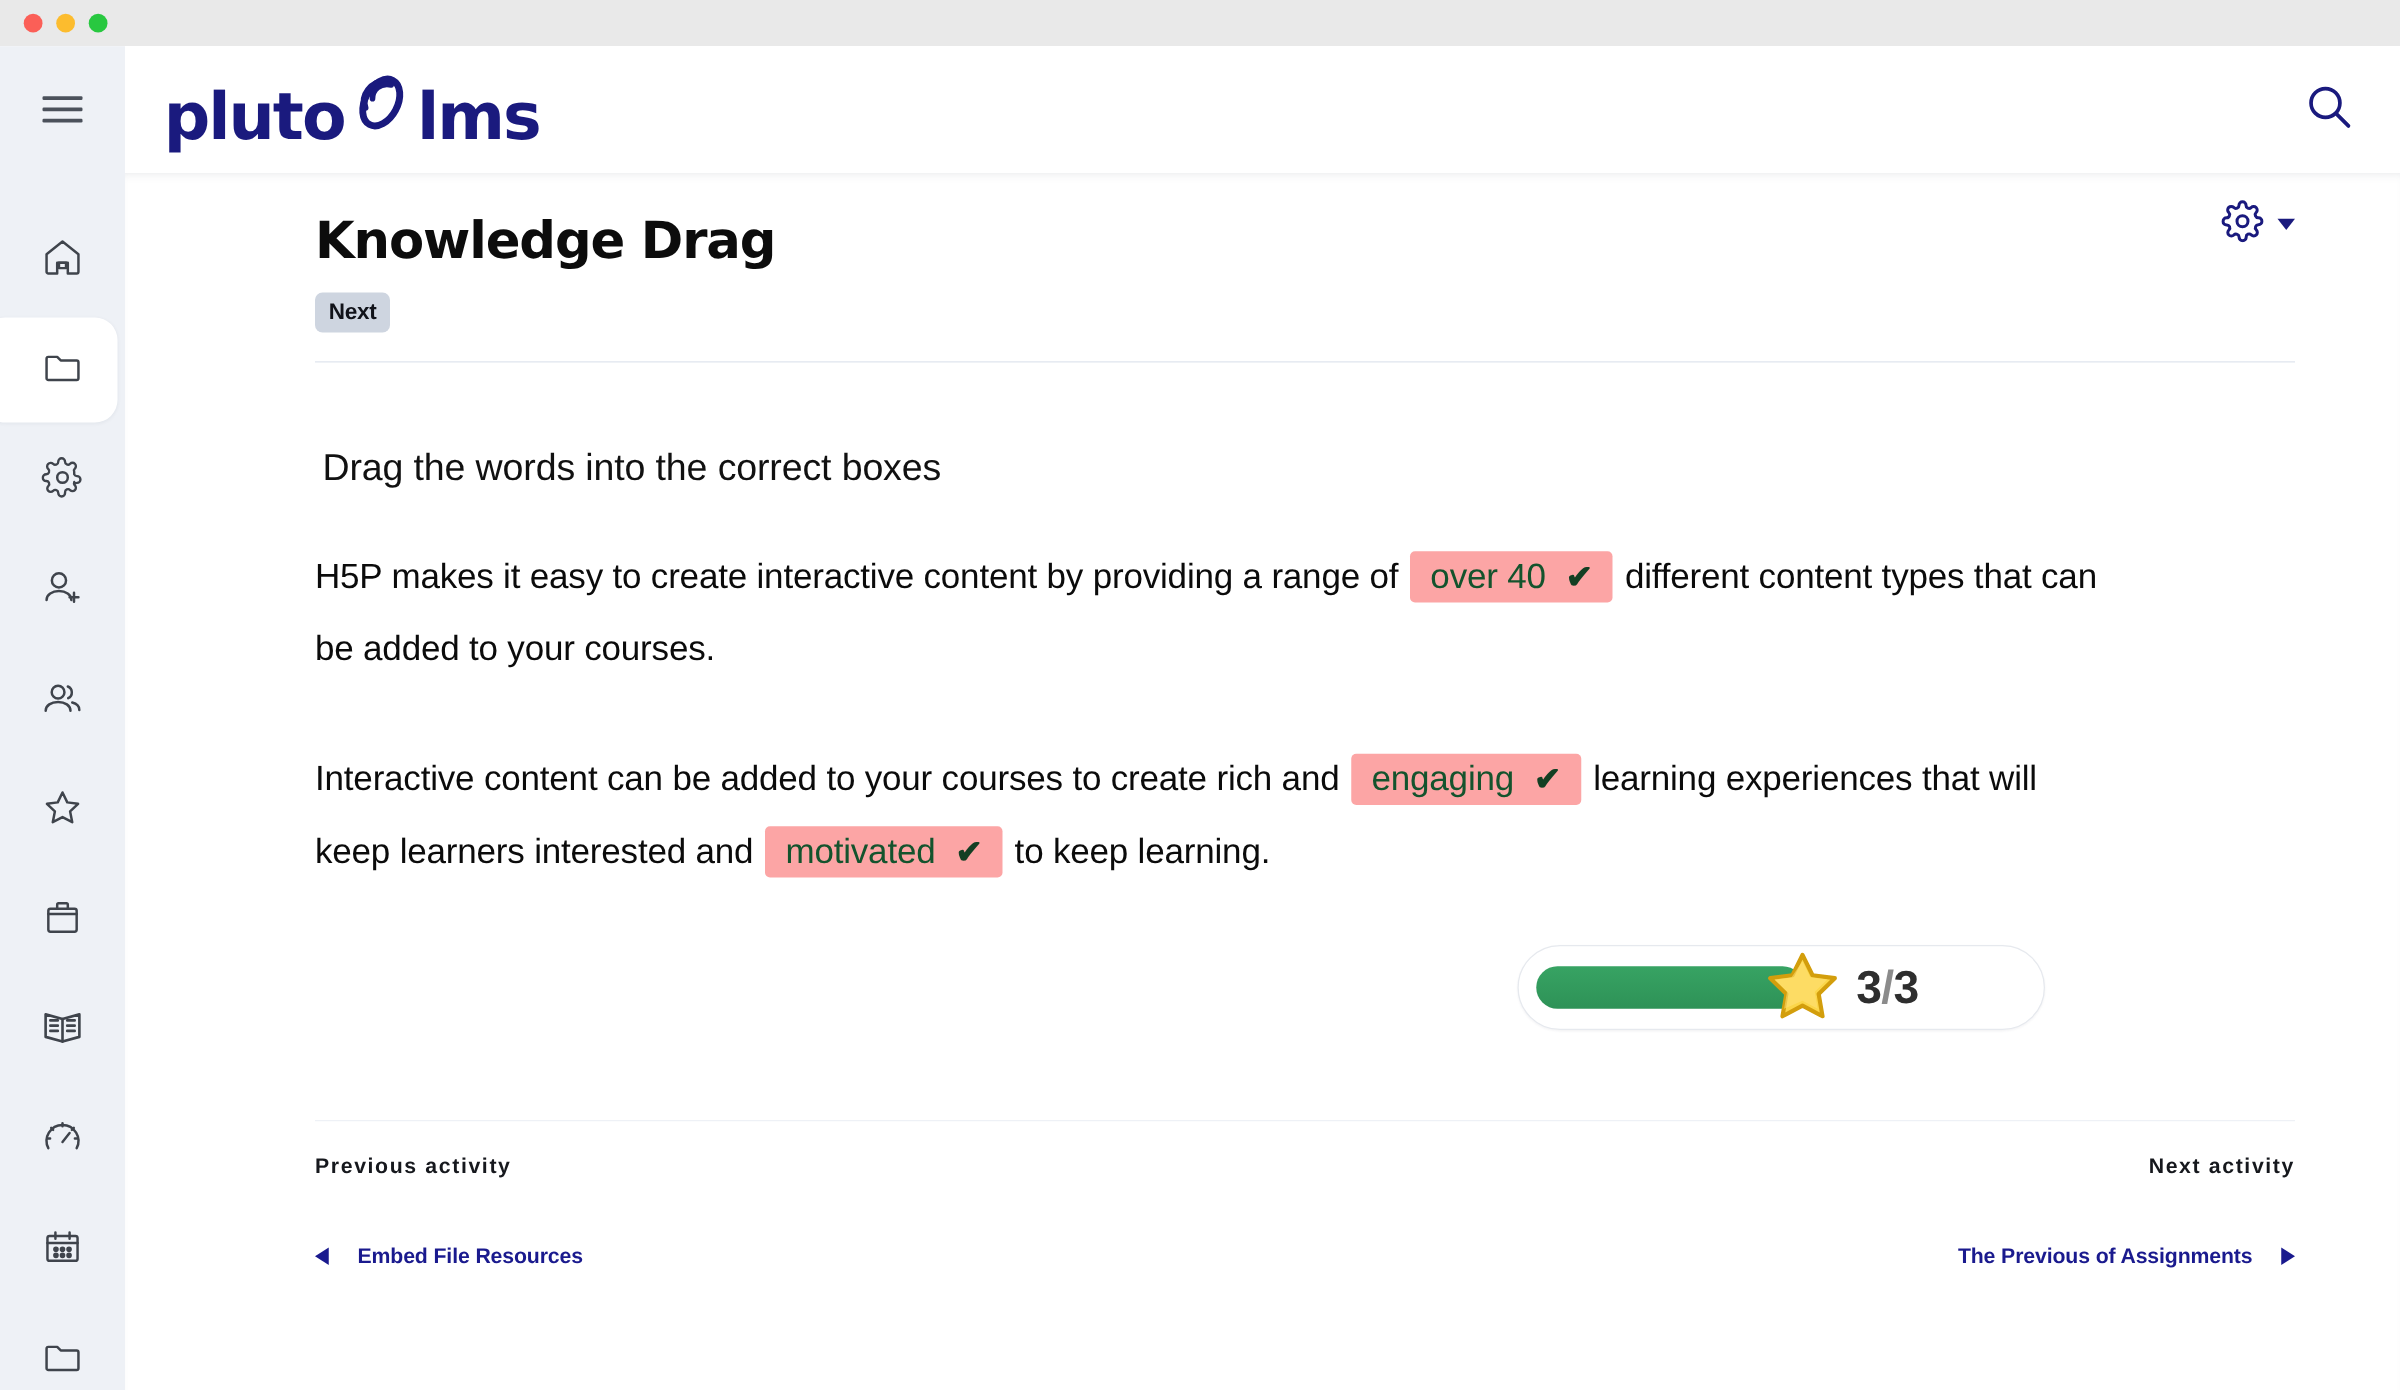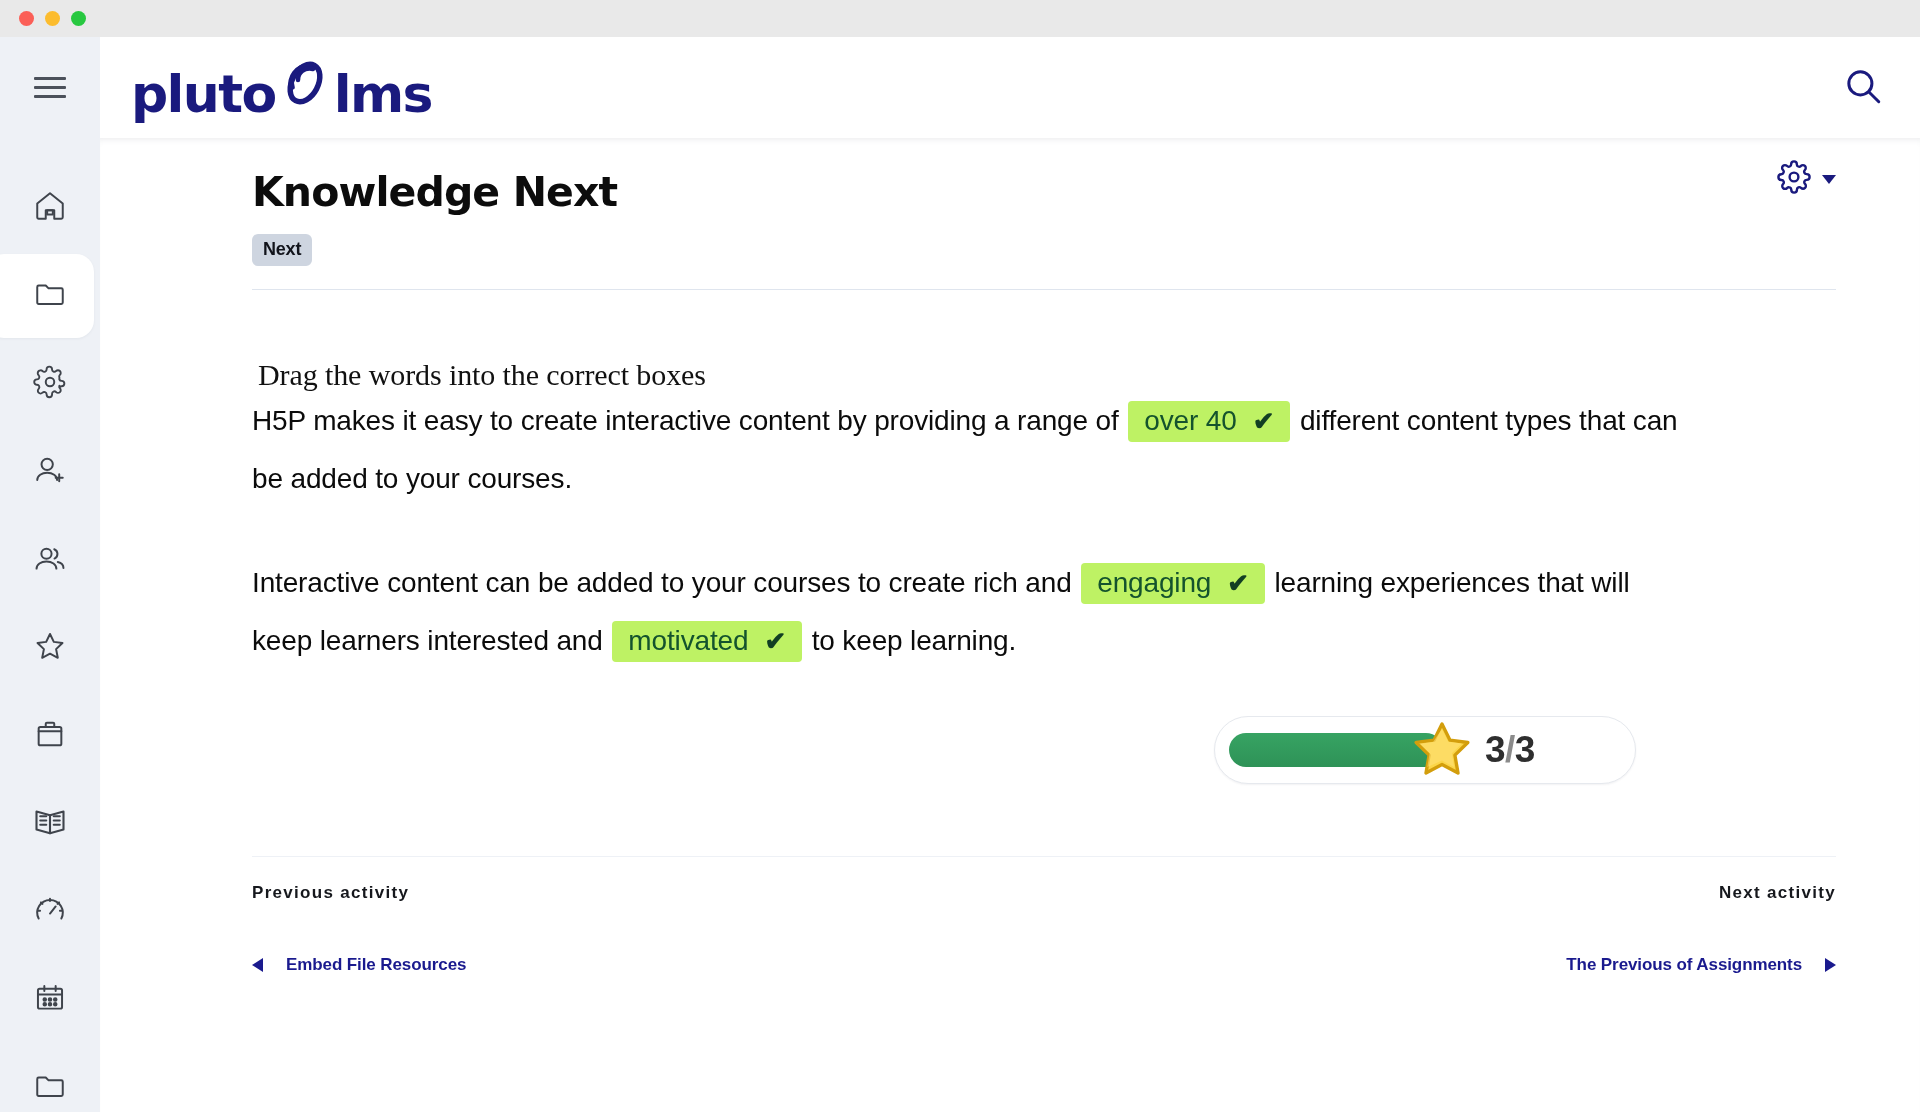--- a/index.html
+++ b/index.html
@@ -154,33 +154,33 @@
   
   #h5p {
     margin: 0 0 0 152px;
     padding-top: 68px;
     max-width: 1430px;
     color: #0b0b0b;
   }
   #h5p-instructions {
     font-size: 30px;
     padding-left: 6px;
+    margin-bottom: 40px;
     color: #111111;
     letter-spacing: -0.1px;
-    font-family: Liberation Serif, serif;
   }
   .h5p-para {
     font-size: 28px;
     line-height: 58px;
     letter-spacing: -0.15px;
     margin-bottom: 46px;
   }
   .blank {
     display: inline-block;
-    background: #bef264;
+    background: #fca5a5;
     color: #14532d;
     border-radius: 4px;
     padding: 5px 16px 7px;
     margin: 0 2px;
     line-height: 1.05;
     vertical-align: baseline;
     white-space: nowrap;
   }
   .blank .tick {
     color: #123f23;
@@ -445,21 +445,21 @@
               <circle cx="10.5" cy="10.5" r="6.6"></circle>
               <path d="M15.4 15.4 21 21"></path>
             </svg>
           </span>
         </div>
       </header>
 
       <div id="content-scroll">
 
         <div id="page-head">
-          <h1 id="page-title">Knowledge Next</h1>
+          <h1 id="page-title">Knowledge Drag</h1>
           <span id="view-badge">Next</span>
 
           <div id="settings-wrap">
             <span>
               <svg width="34" height="34" viewBox="0 0 24 24" fill="none" stroke="#1a1a7e" stroke-width="1.7" stroke-linecap="round" stroke-linejoin="round">
                 <circle cx="12" cy="12" r="3.1"></circle>
                 <path d="M19.4 15a1.65 1.65 0 0 0 .33 1.82l.06.06a2 2 0 1 1-2.83 2.83l-.06-.06a1.65 1.65 0 0 0-1.82-.33 1.65 1.65 0 0 0-1 1.51V21a2 2 0 0 1-4 0v-.09a1.65 1.65 0 0 0-1.08-1.51 1.65 1.65 0 0 0-1.82.33l-.06.06a2 2 0 1 1-2.83-2.83l.06-.06a1.65 1.65 0 0 0 .33-1.82 1.65 1.65 0 0 0-1.51-1H3a2 2 0 0 1 0-4h.09A1.65 1.65 0 0 0 4.6 8.9a1.65 1.65 0 0 0-.33-1.82l-.06-.06a2 2 0 1 1 2.83-2.83l.06.06a1.65 1.65 0 0 0 1.82.33H9a1.65 1.65 0 0 0 1-1.51V3a2 2 0 0 1 4 0v.09a1.65 1.65 0 0 0 1 1.51 1.65 1.65 0 0 0 1.82-.33l.06-.06a2 2 0 1 1 2.83 2.83l-.06.06a1.65 1.65 0 0 0-.33 1.82V9a1.65 1.65 0 0 0 1.51 1H21a2 2 0 0 1 0 4h-.09a1.65 1.65 0 0 0-1.51 1z"></path>
               </svg>
             </span>
             <span id="settings-caret"></span>

